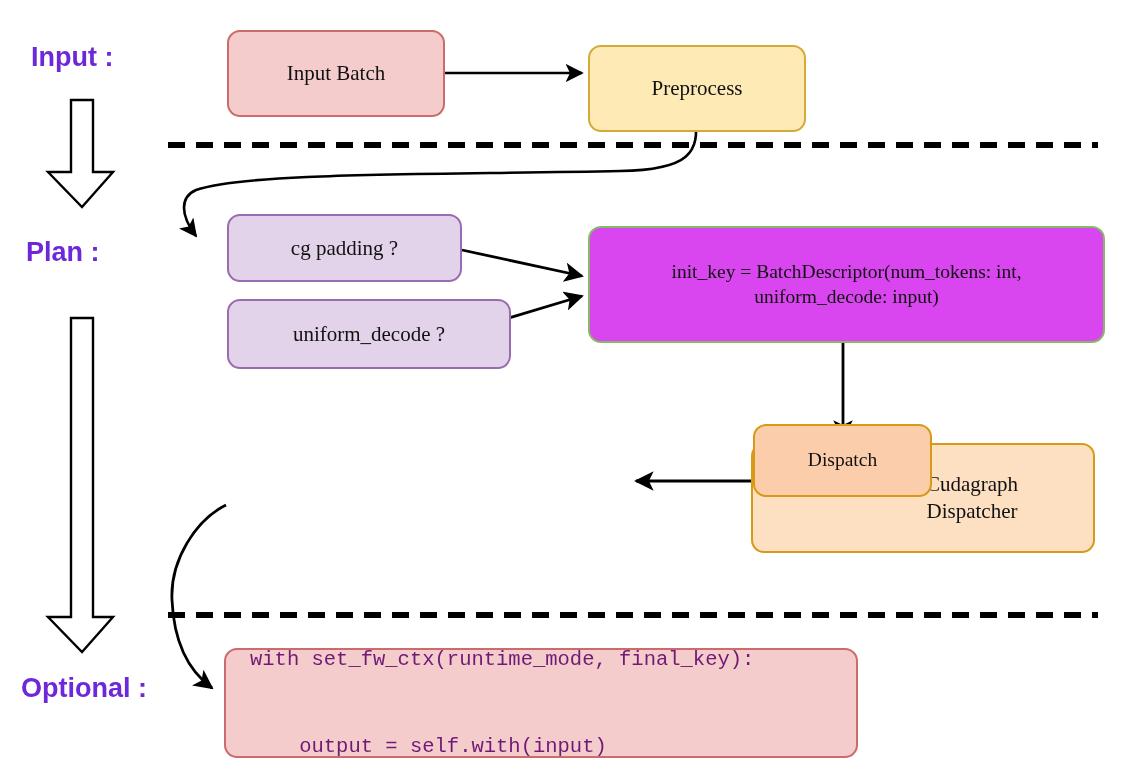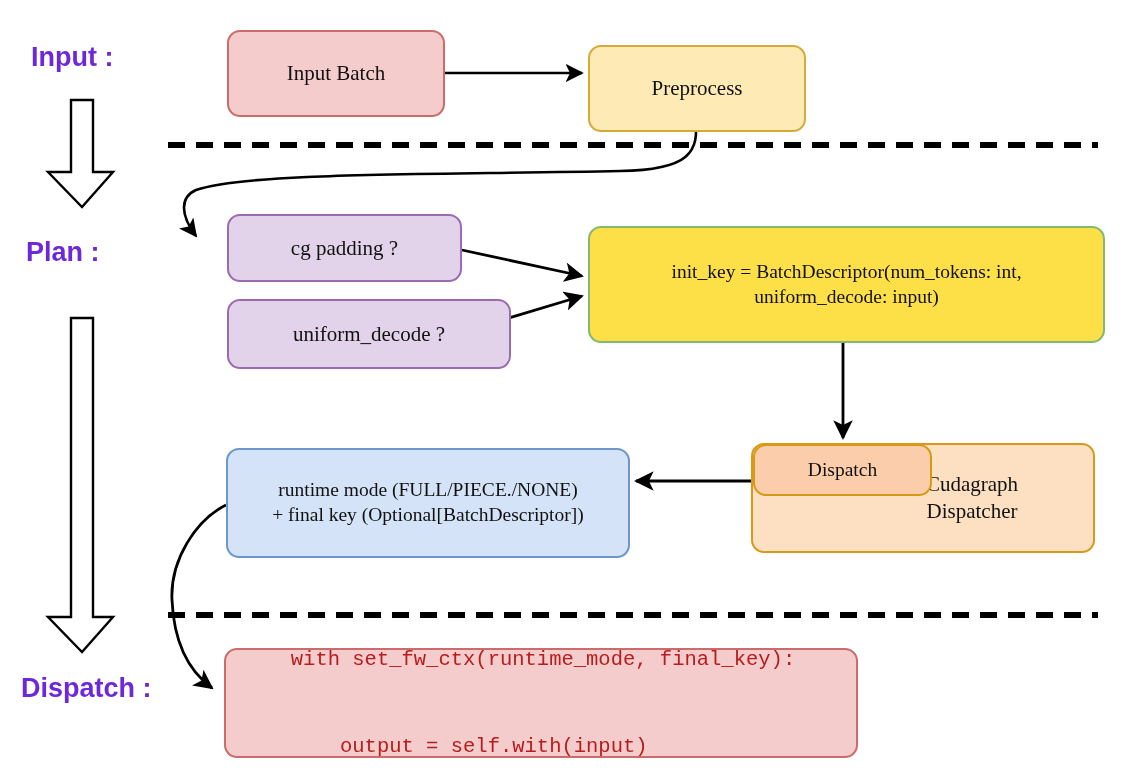--- a/index.html
+++ b/index.html
@@ -47,34 +47,34 @@
     text-align: center;
     font-family: Liberation Serif, serif;
     font-size: 21px;
     color: #111111;
     line-height: 1.28;
     padding: 2px 8px;
   }
   .node.code {
     font-family: "Liberation Mono", monospace;
     font-size: 20.5px;
-    justify-content: center;
+    justify-content: flex-start;
     text-align: left;
     white-space: pre;
     line-height: 1.42;
-    padding-left: 12px;
-    color: #b91c1c;
+    padding-left: 24px;
+    color: #701a75;
   }
   .node.small-text { font-size: 19.5px; }
 
   .n-input-batch   { background:#f5cccc; border-color:#cc6b6b; }
   .n-preprocess    { background:#fdeab4; border-color:#d4ab3a; }
   .n-cg-padding,
   .n-uniform-decode{ background:#e3d3ea; border-color:#9b6bb0; }
-  .n-init-key      { background:#fde047; border-color:#86b86b; }
+  .n-init-key      { background:#d946ef; border-color:#86b86b; }
   .n-cudagraph     { background:#fde0c2; border-color:#d89a16; }
   .n-dispatch      { background:#fbcdaa; border-color:#d89a16; }
   .n-runtime-mode  { background:#d4e3f7; border-color:#6f96c9; }
   .n-exec-code     { background:#f5cccc; border-color:#cc6b6b; }
 </style>
 </head>
 <body>
 
 <div id="canvas">
 
@@ -102,21 +102,21 @@
 
     <path d="M 226 505 C 196 520 170 560 172 600 C 174 645 190 672 212 688" fill="none" stroke="#000000" stroke-width="2.8" marker-end="url(#ah)"></path>
 
     <polygon points="71,100 93,100 93,172 113,172 82,207 48,172 71,172" fill="#ffffff" stroke="#000000" stroke-width="2.4" stroke-linejoin="miter"></polygon>
 
     <polygon points="71,318 93,318 93,617 113,617 82,652 48,617 71,617" fill="#ffffff" stroke="#000000" stroke-width="2.4" stroke-linejoin="miter"></polygon>
   </svg>
 
   <div class="stage-label" style="left:31px; top:42px;">Input :</div>
   <div class="stage-label" style="left:26px; top:237px;">Plan :</div>
-  <div class="stage-label" style="left:21px; top:673px;">Dispatch :</div>
+  <div class="stage-label" style="left:21px; top:673px;">Optional :</div>
 
   <div class="node n-input-batch" style="left:227px; top:30px; width:218px; height:87px;">
     <span>Input Batch</span>
   </div>
 
   <div class="node n-preprocess" style="left:588px; top:30px; width:218px; height:87px;margin-top:15px;">
     <span>Preprocess</span>
   </div>
 
   <div class="node n-cg-padding" style="left:227px; top:214px; width:235px; height:68px;">
@@ -134,30 +134,24 @@
     </span>
   </div>
 
   <div class="node n-cudagraph" style="left:751px; top:443px; width:344px; height:110px; justify-content:flex-end; padding-right:26px;">
     <span style="display:block; width:190px;">
       <span style="display:block;">Cudagraph</span>
       <span style="display:block;">Dispatcher</span>
     </span>
   </div>
 
-  <div class="node n-dispatch small-text" style="left:753px; top:444px; width:179px; height:52px;">
+  <div class="node n-dispatch small-text" style="left:753px; top:424px; width:179px; height:73px;">
     <span>Dispatch</span>
   </div>
 
-  <div class="node n-runtime-mode small-text" style="left:226px; top:448px; width:404px; height:110px;">
-    <span style="display:block;">
-      <span style="display:block;">runtime mode (FULL/PIECE./NONE)</span>
-      <span style="display:block;">+ final key (Optional[BatchDescriptor])</span>
-    </span>
-  </div>
 
   <div class="node code n-exec-code" style="left:224px; top:648px; width:634px; height:110px;">
     <span style="display:block;">
       <span style="display:block;">with set_fw_ctx(runtime_mode, final_key):</span>
       <span style="display:block;">    output = self.with(input)</span>
     </span>
   </div>
 
 </div>
 

